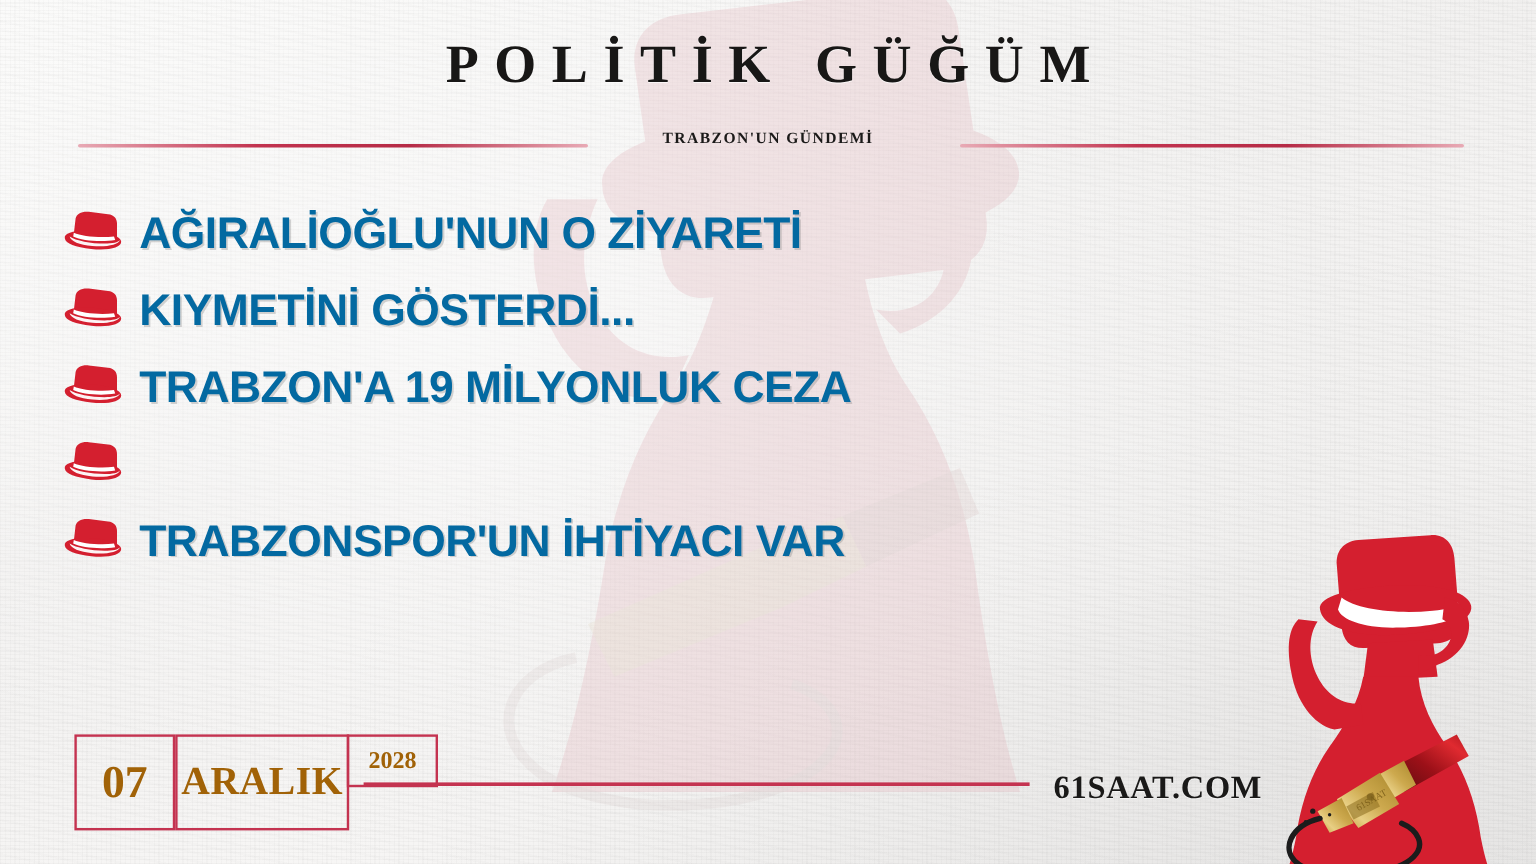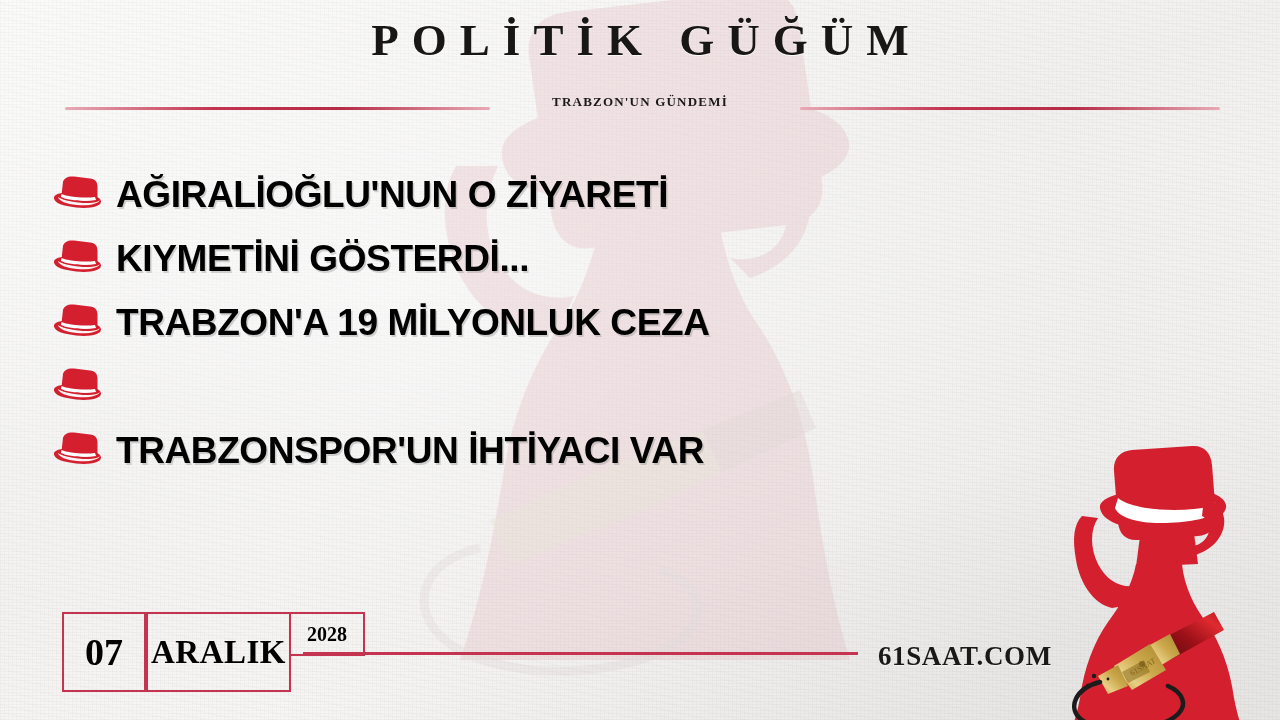--- a/index.html
+++ b/index.html
@@ -54,21 +54,21 @@
     left:330px; top:-40px;
     width:640px; height:790px;
     z-index:3;
     opacity:0.30;
     pointer-events:none;
   }
   #watermark svg{ width:100%; height:100%; display:block; }
 
   
   #header{
-    position:absolute; left:0; top:0; width:1280px; height:135px;
+    position:absolute; left:0; top:13px; width:1280px; height:135px;
     z-index:6;
   }
   #brand-title{
     position:absolute; left:0; top:14px; width:1280px;
     text-align:center;
     font-family:"Liberation Serif", serif;
     font-weight:700;
     font-size:45px;
     letter-spacing:13px;
     color:#181716;
@@ -117,41 +117,41 @@
   }
   .hat-bullet svg{ width:100%; height:100%; display:block; }
 
   .headline-text{
     flex:0 1 auto;
     font-family:"Liberation Sans", sans-serif;
     font-weight:700;
     font-size:37px;
     line-height:1;
     letter-spacing:-0.4px;
-    color:#000000;
+    color:#0369a1;
     white-space:nowrap;
     text-shadow:1.5px 1.5px 0 rgba(120,120,120,0.30);
   }
 
   
   #footer{ position:absolute; left:0; top:0; width:1280px; height:720px; z-index:7; pointer-events:none; }
 
   #date-block{
     position:absolute; left:62px; top:610px;
     height:82px;
     pointer-events:auto;
   }
   .date-box{
     position:absolute;
     border:2px solid #c43350;
     background:transparent;
     display:flex; align-items:center; justify-content:center;
     font-family:"Liberation Serif", serif;
     font-weight:700;
-    color:#000000;
+    color:#a16207;
   }
   #date-day{
     left:0; top:2px; width:84px; height:80px;
     font-size:38px;
     letter-spacing:0px;
   }
   #date-month{
     left:84px; top:2px; width:145px; height:80px;
     font-size:33px;
     letter-spacing:0.5px;

